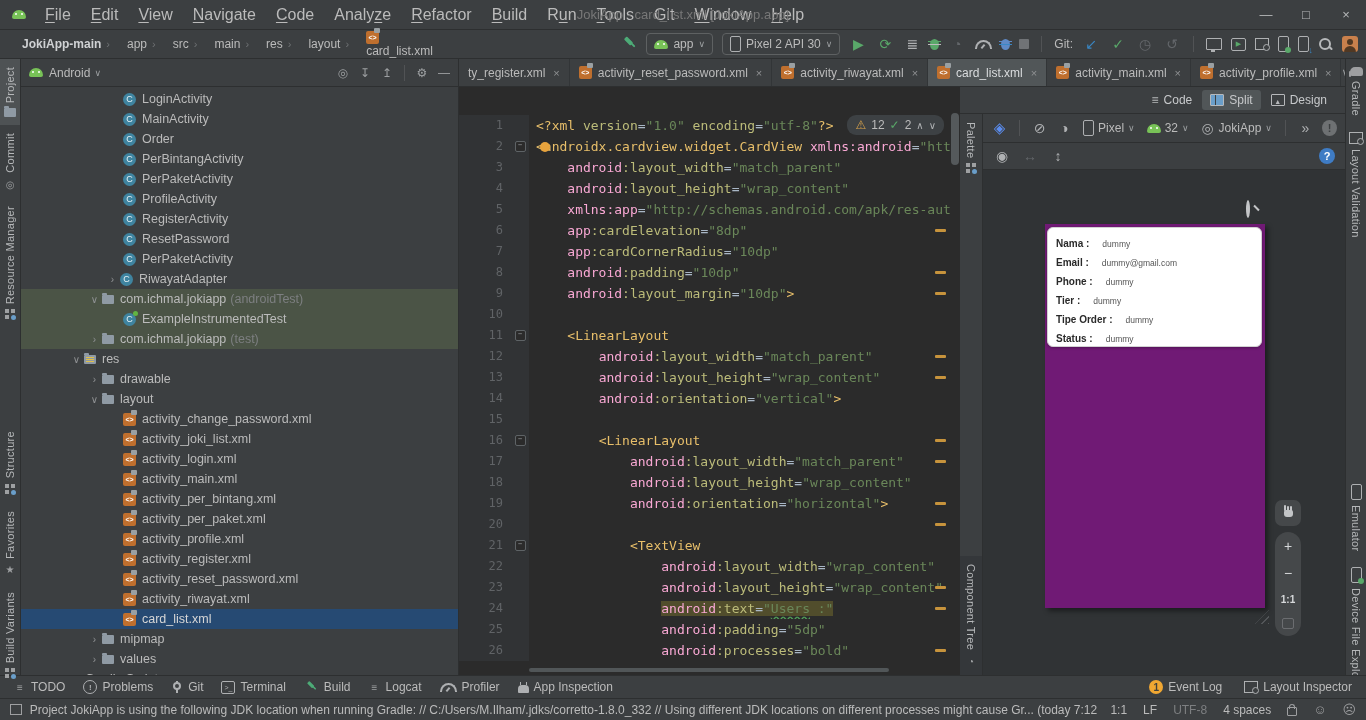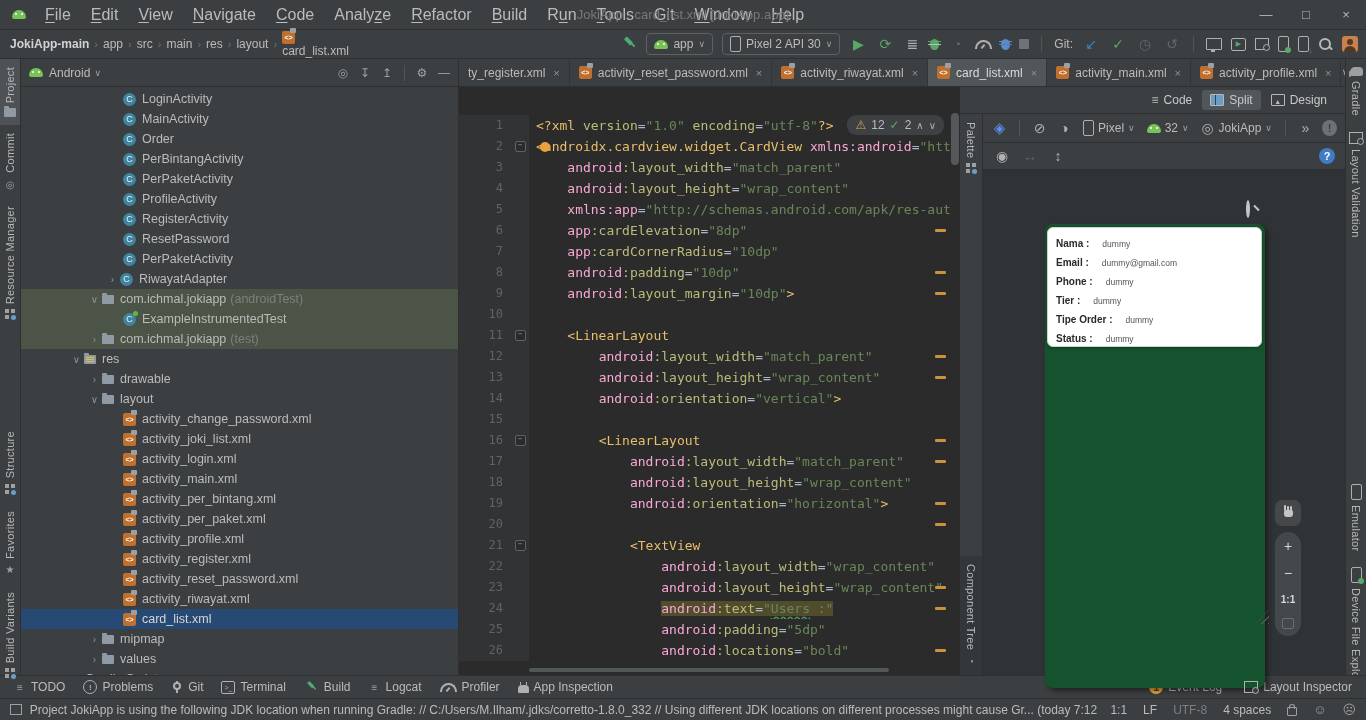--- a/index.html
+++ b/index.html
@@ -13,21 +13,21 @@
   .menus{display:flex;gap:2px;}
   .menu-item{padding:4px 9px;font-size:16px;color:#bbbbbb;}
   .menu-item u{text-underline-offset:2px;}
   .win-title{position:absolute;left:50%;transform:translateX(-50%);color:#787878;font-size:13px;white-space:nowrap;}
   .win-controls{margin-left:auto;display:flex;align-items:center;height:100%;}
   .win-btn{width:40px;height:100%;display:flex;align-items:center;justify-content:center;color:#b6b8ba;font-size:13px;}
 
   
   .toolbar{height:28px;background:#3c3f41;border-bottom:1px solid #2d2f30;display:flex;align-items:center;flex:none;padding:0 8px;}
   .crumbs{display:flex;align-items:center;gap:2px;white-space:nowrap;}
-  .crumb{color:#bbbbbb;font-size:12px;padding:0 2px;}
+  .crumb{color:#bbbbbb;font-size:12px;padding:0 2px;margin-left:12px;}
   .crumb.first{font-weight:bold;color:#d0d2d4;}
   .crumb-sep{color:#6e7173;font-size:11px;padding:0 1px;}
   .tb-right{margin-left:auto;display:flex;align-items:center;gap:9px;}
   .tb-sep{width:1px;height:16px;background:#515355;margin:0 3px;}
   .combo{display:flex;align-items:center;gap:5px;border:1px solid #5e6162;border-radius:4px;height:20px;padding:0 7px;color:#bbbbbb;font-size:12px;}
   .chev{color:#9da0a2;font-size:9px;}
   .gl{display:inline-flex;align-items:center;justify-content:center;width:18px;height:18px;font-size:14px;}
   .green{color:#59a869;} .blue{color:#3987c5;} .dim{color:#63666a;} .norm{color:#afb1b3;} .yellow{color:#e0a84c;}
 
   
@@ -142,21 +142,21 @@
   .i-modesplit::after{content:"";position:absolute;left:4px;top:0;width:1px;height:10px;background:#3c3f41;}
   .i-modedesign{width:12px;height:10px;border:1px solid #b6b8ba;border-radius:1px;display:flex;align-items:flex-end;justify-content:center;font-size:7px;color:#b6b8ba;}
   .design-body{flex:1;display:flex;min-height:0;}
   .pal-strip{width:22px;background:#3c3f41;border-right:1px solid #2d2f30;display:flex;flex-direction:column;align-items:center;flex:none;}
   .pal-strip .vtab .vtext{transform:none;writing-mode:vertical-rl;}
   .ct-tab{margin-top:auto;background:#34373a;width:100%;}
   .design-main{flex:1;display:flex;flex-direction:column;min-width:0;}
   .dtoolbar{height:28px;background:#3c3f41;border-bottom:1px solid #2d2f30;display:flex;align-items:center;gap:8px;padding:0 8px;flex:none;}
   .dsub{height:26px;background:#3c3f41;border-bottom:1px solid #2d2f30;display:flex;align-items:center;gap:10px;padding:0 10px;flex:none;}
   .canvas{flex:1;position:relative;background:#303335;min-height:0;}
-  .device-screen{position:absolute;left:62px;top:54px;width:220px;height:464px;background:#14532d;box-shadow:3px 3px 5px rgba(0,0,0,.45);border-radius:8px;}
+  .device-screen{position:absolute;left:62px;top:54px;width:220px;height:384px;background:#701a75;box-shadow:3px 3px 5px rgba(0,0,0,.45);}
   .pv-card{position:absolute;left:2px;top:3px;right:3px;height:120px;background:#fff;border:1px solid #d2d2d2;border-radius:6px;box-shadow:0 1px 3px rgba(0,0,0,.28);padding:6px 8px;box-sizing:border-box;}
   .pv-row{height:19px;display:flex;align-items:center;gap:13px;}
   .pv-label{font-weight:bold;color:#2a2a2a;font-size:10px;}
   .pv-value{color:#555;font-size:8.5px;}
   .key-pos{position:absolute;left:263px;top:32px;}
   .hand-btn{position:absolute;right:44px;top:330px;width:26px;height:26px;background:#45484a;border-radius:7px;display:flex;align-items:center;justify-content:center;}
   .zoom-group{position:absolute;right:44px;top:362px;width:26px;height:104px;background:#45484a;border-radius:13px;display:flex;flex-direction:column;align-items:center;justify-content:space-around;color:#d6d8da;}
   .zoom-group .zi{font-size:14px;line-height:14px;}
   .zoom-label{font-size:10px;font-weight:bold;}
   .fit-box{width:10px;height:9px;border:1px solid #85878a;border-radius:2px;opacity:.6;}
@@ -683,21 +683,21 @@
                 <span class="edge-mark"></span>
               </div>
               <div class="cl">
                 <span class="ln">25</span>
                 <span class="fold"></span>
                 <span class="ct"><span class="p">                </span><span class="n">android</span><span class="a">:padding</span><span class="p">=</span><span class="s">"5dp"</span></span>
               </div>
               <div class="cl">
                 <span class="ln">26</span>
                 <span class="fold"></span>
-                <span class="ct"><span class="p">                </span><span class="n">android</span><span class="a">:locations</span><span class="p">=</span><span class="s">"bold"</span></span>
+                <span class="ct"><span class="p">                </span><span class="n">android</span><span class="a">:processes</span><span class="p">=</span><span class="s">"bold"</span></span>
                 <span class="edge-mark"></span>
               </div>
             </div>
           <div class="vscroll"></div>
           <div class="hscroll"></div>
         </div>
 
         <div class="design">
           <div class="modebar" id="modeBar">
               <div class="mode-btn">

